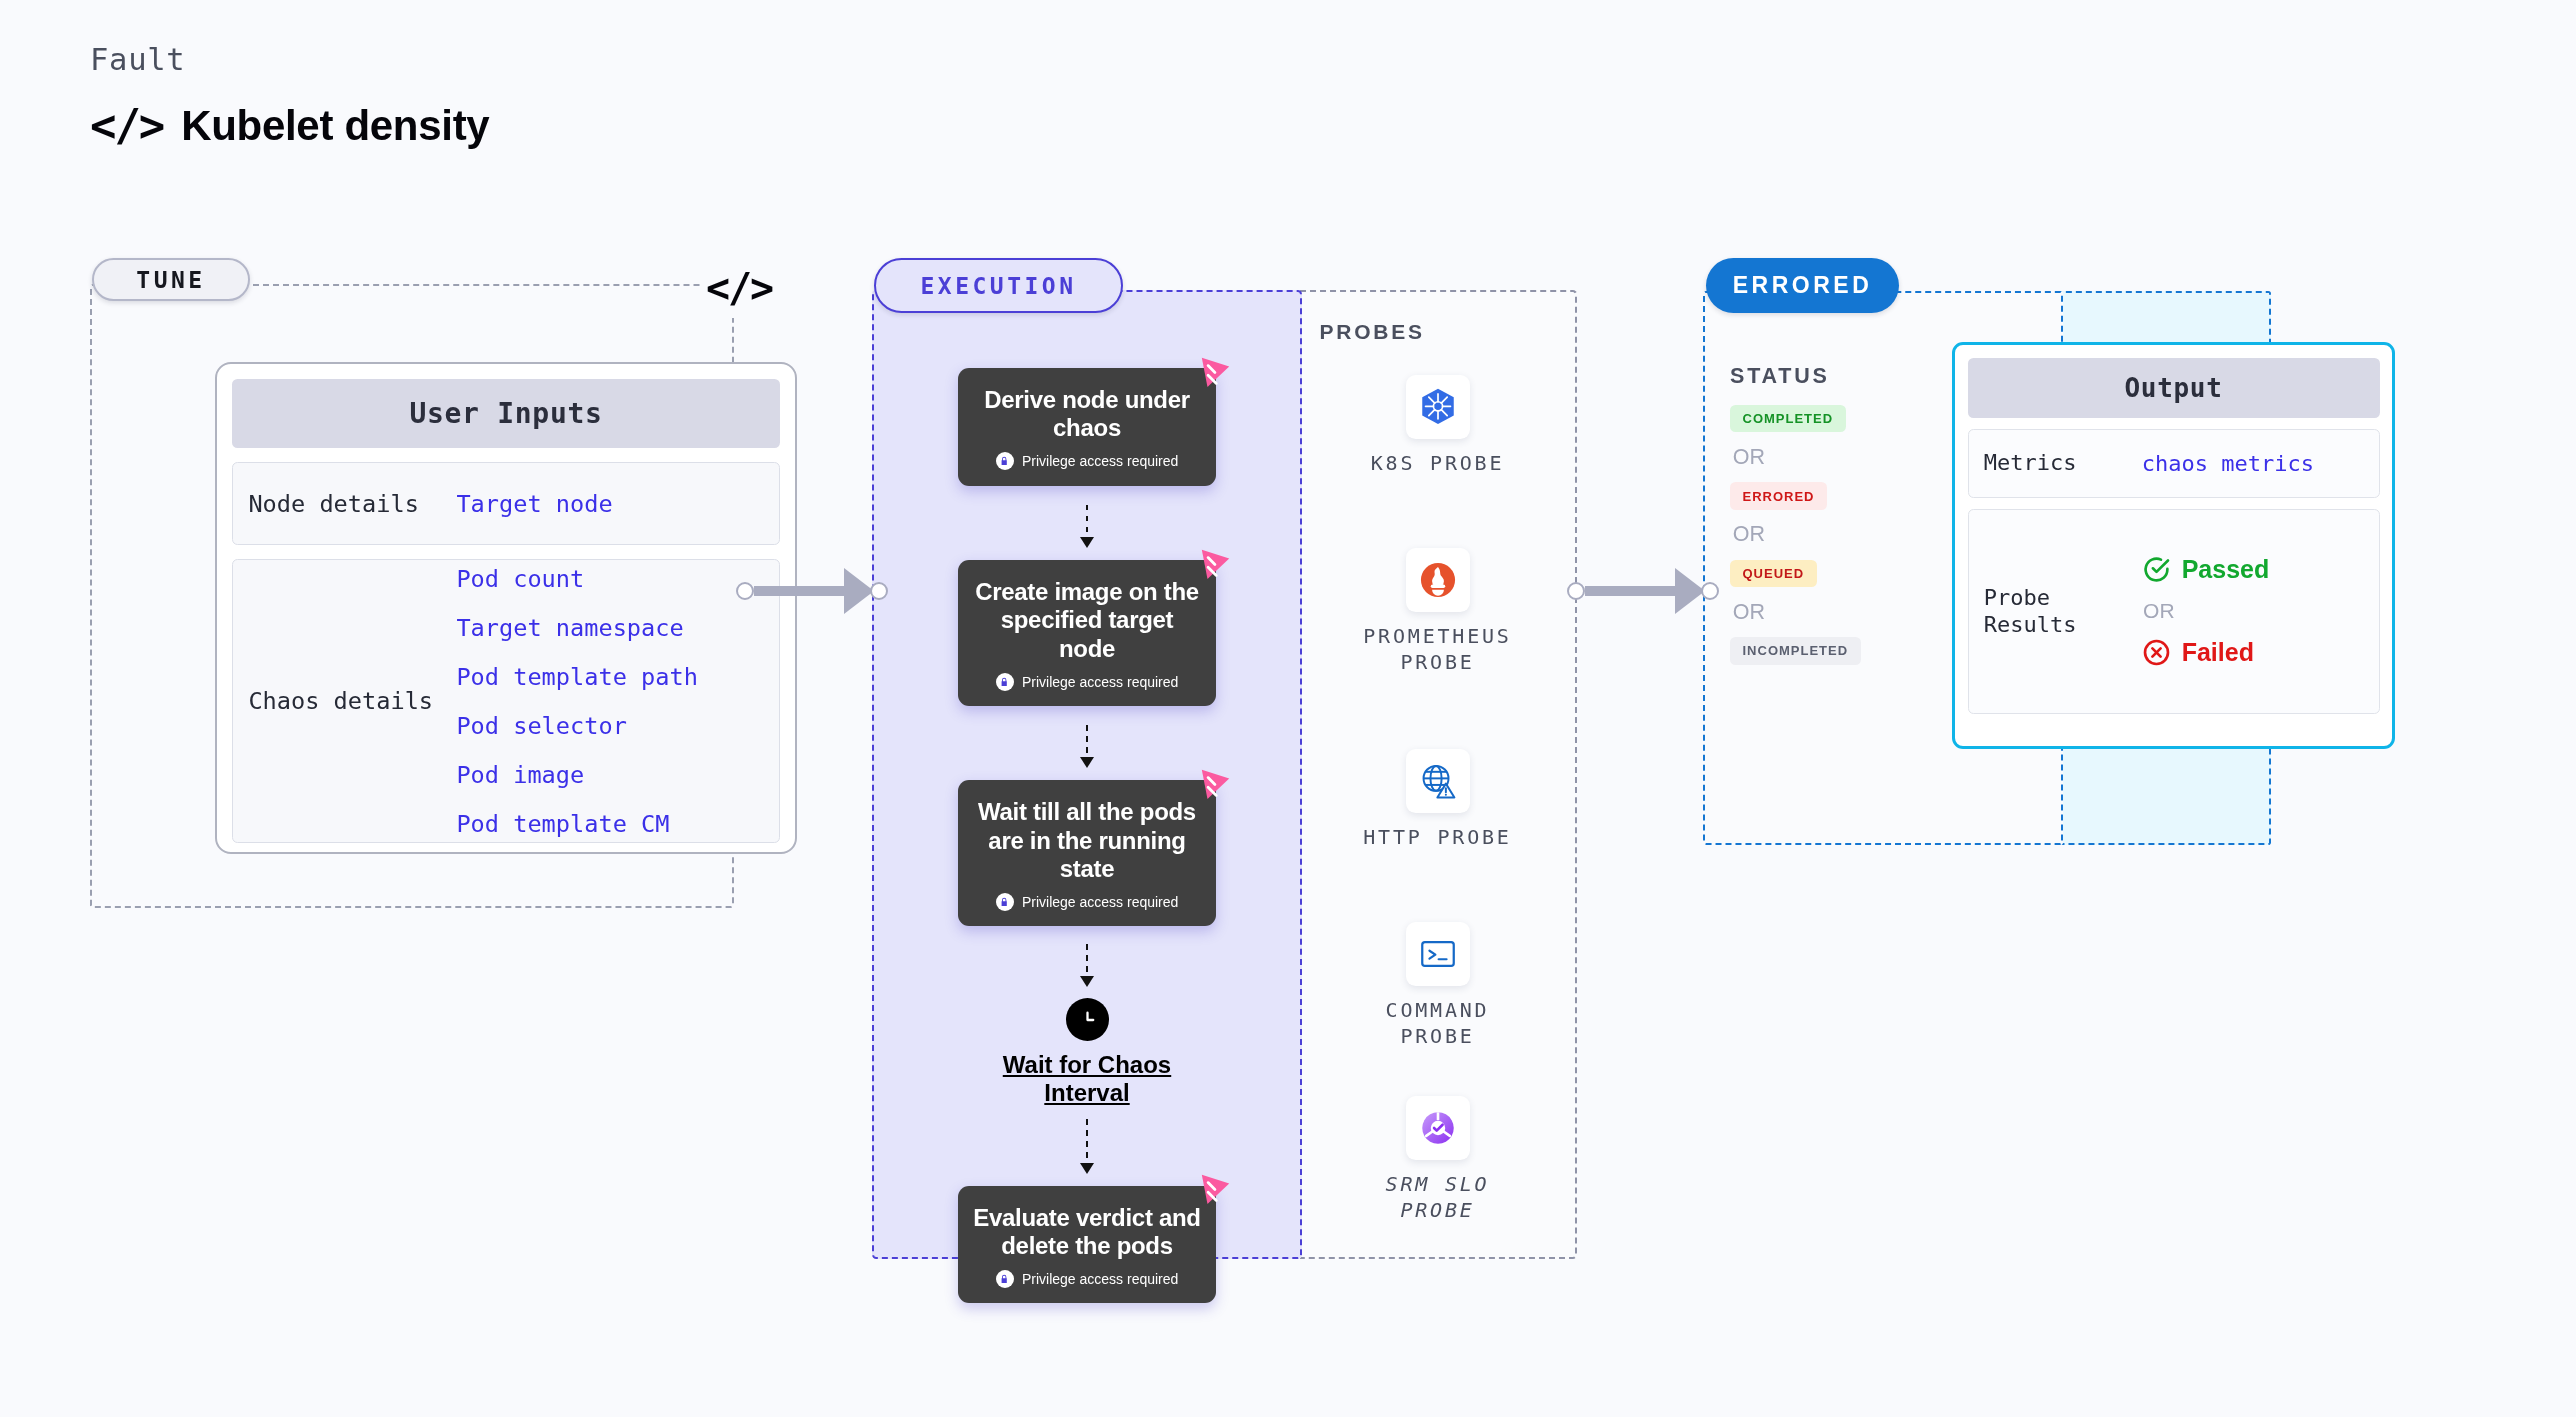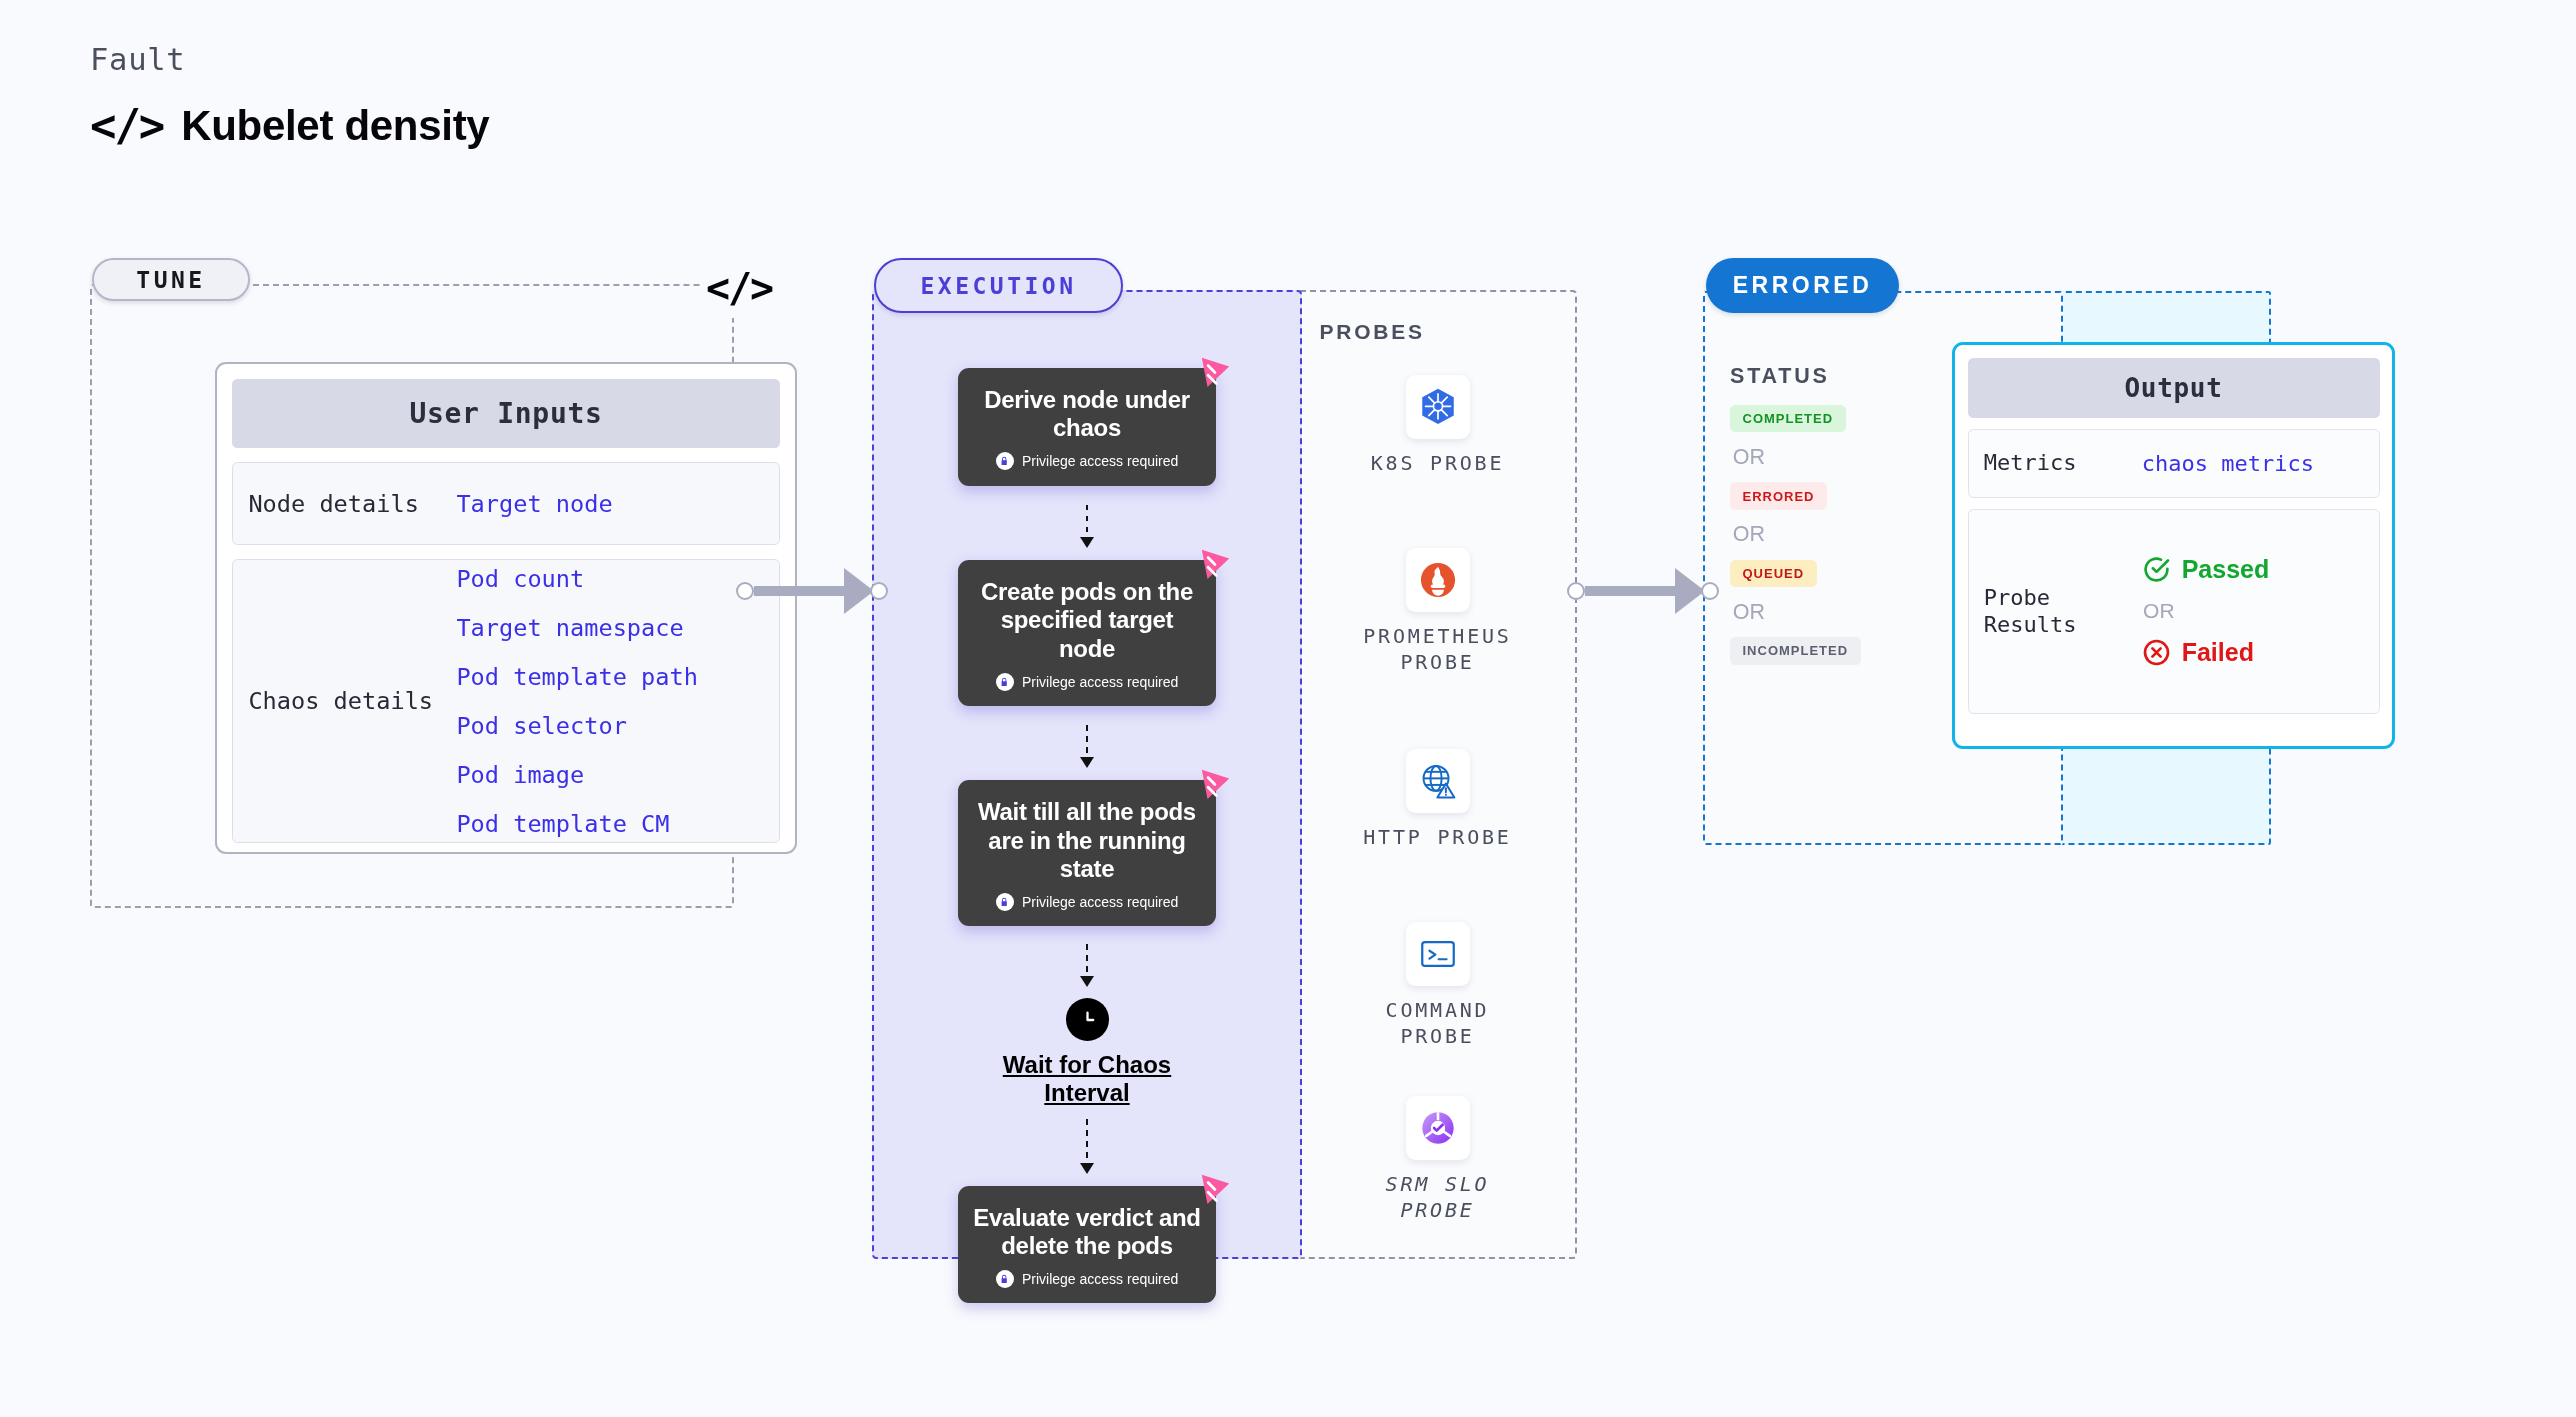--- a/index.html
+++ b/index.html
@@ -27,21 +27,21 @@
     font-size:23px;font-weight:700;letter-spacing:3.5px;
     box-shadow:0 2.1px 4.8px rgba(30,30,60,.14);
   }
 
   
   #tune-panel{left:90px;top:284px;width:644px;height:624px;
     border:2.1px dashed #9a9fb0;border-radius:2.8px;background:transparent;}
   #tune-chip{left:92px;top:258px;width:158px;height:43px;
     background:#f0f1f6;border:2.1px solid #b4b7c9;color:#16181f;}
   #userinputs-card{position:absolute;left:123px;top:76px;width:582px;height:492px;
-    border:2.1px solid #b0b3c0;border-radius:11px;background:#ffffff;box-sizing:border-box;padding:15.2px;}
+    border:2.1px solid #b0b3c0;border-radius:16px;background:#ffffff;box-sizing:border-box;padding:15.2px;}
   #userinputs-header{height:69px;background:#d8d9e6;border-radius:5.5px;display:flex;align-items:center;justify-content:center;
     font-size:28px;font-weight:700;color:#2b2e3c;letter-spacing:0.7px;}
   .ui-section{margin-top:14px;border:1.4px solid #dcdfe8;border-radius:5.5px;background:#f7f8fb;
     display:flex;align-items:center;box-sizing:border-box;padding:18px 0;}
   .ui-key{width:208px;padding-left:15.2px;font-size:23.6px;color:#262a36;}
   .ui-vals{display:flex;flex-direction:column;gap:21px;}
   .ui-val{font-size:23.6px;color:#3b30e8;}
   #sec-node{height:83px;}
   #sec-chaos{height:284px;}
 
@@ -263,21 +263,21 @@
       </div>
     </div>
 
     <div class="arrow-v" style="margin:19.4px 0 15.2px;"></div>
 
     <div class="step-card">
       <svg class="harness-badge" viewBox="0 0 54 54">
         <path d="M6 8 L48 8 L27 46 Z" fill="#fb5aa0" transform="rotate(18 27 27)"></path>
         <path d="M22 14 L32 24 M22 28 L34 40" stroke="#ffffff" stroke-width="4" stroke-linecap="round"></path>
       </svg>
-      <div class="step-title">Create pods on the specified target node</div>
+      <div class="step-title">Create image on the specified target node</div>
       <div class="step-priv">
         <span class="lock">
           <svg viewBox="0 0 24 24" fill="#4b3fd6">
               <path d="M12 2a5 5 0 0 0-5 5v3H6v11h12V10h-1V7a5 5 0 0 0-5-5zm-3 8V7a3 3 0 1 1 6 0v3H9z"></path>
             </svg>
         </span>
         <span class="priv-text">Privilege access required</span>
       </div>
     </div>
 

